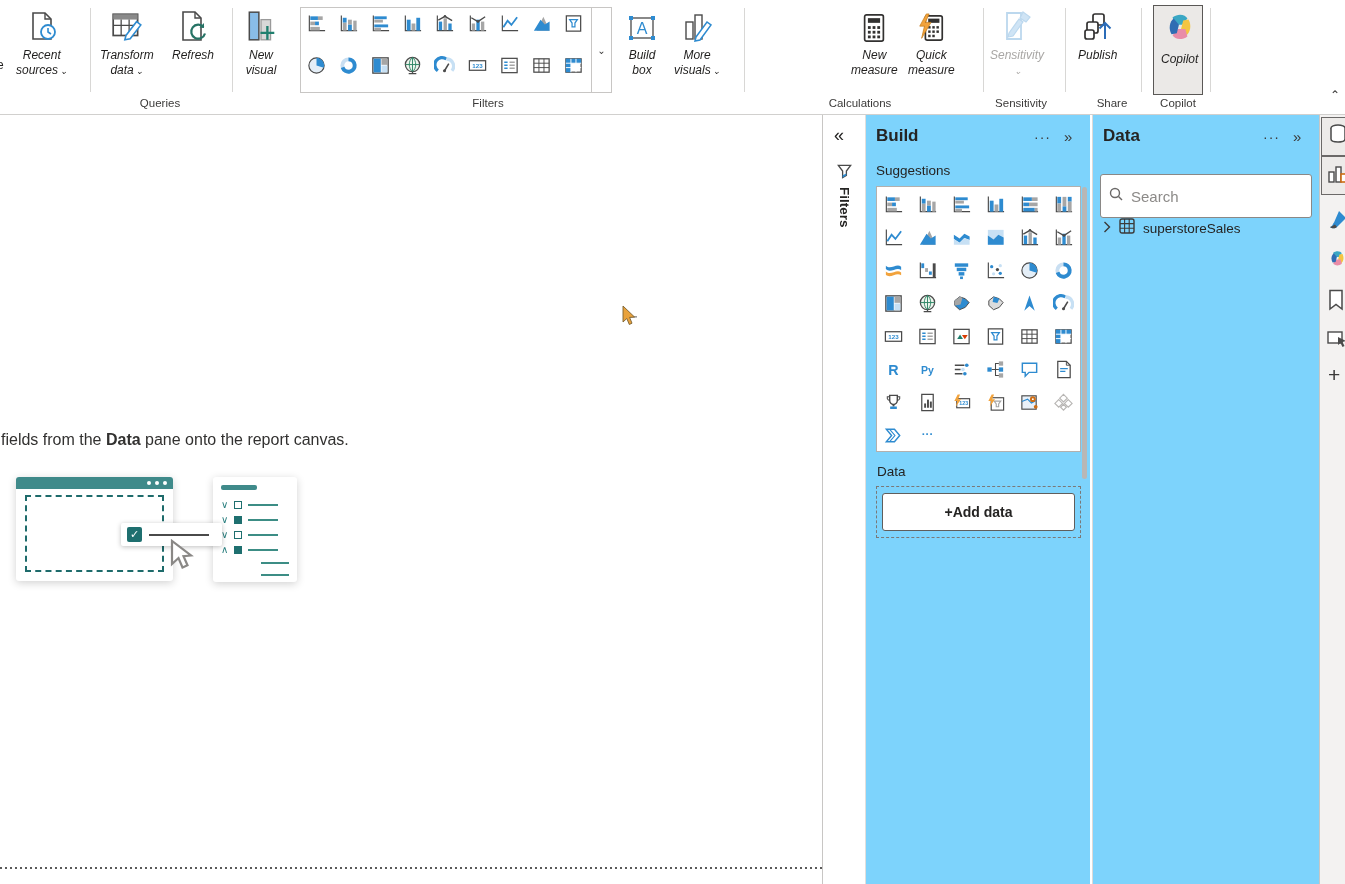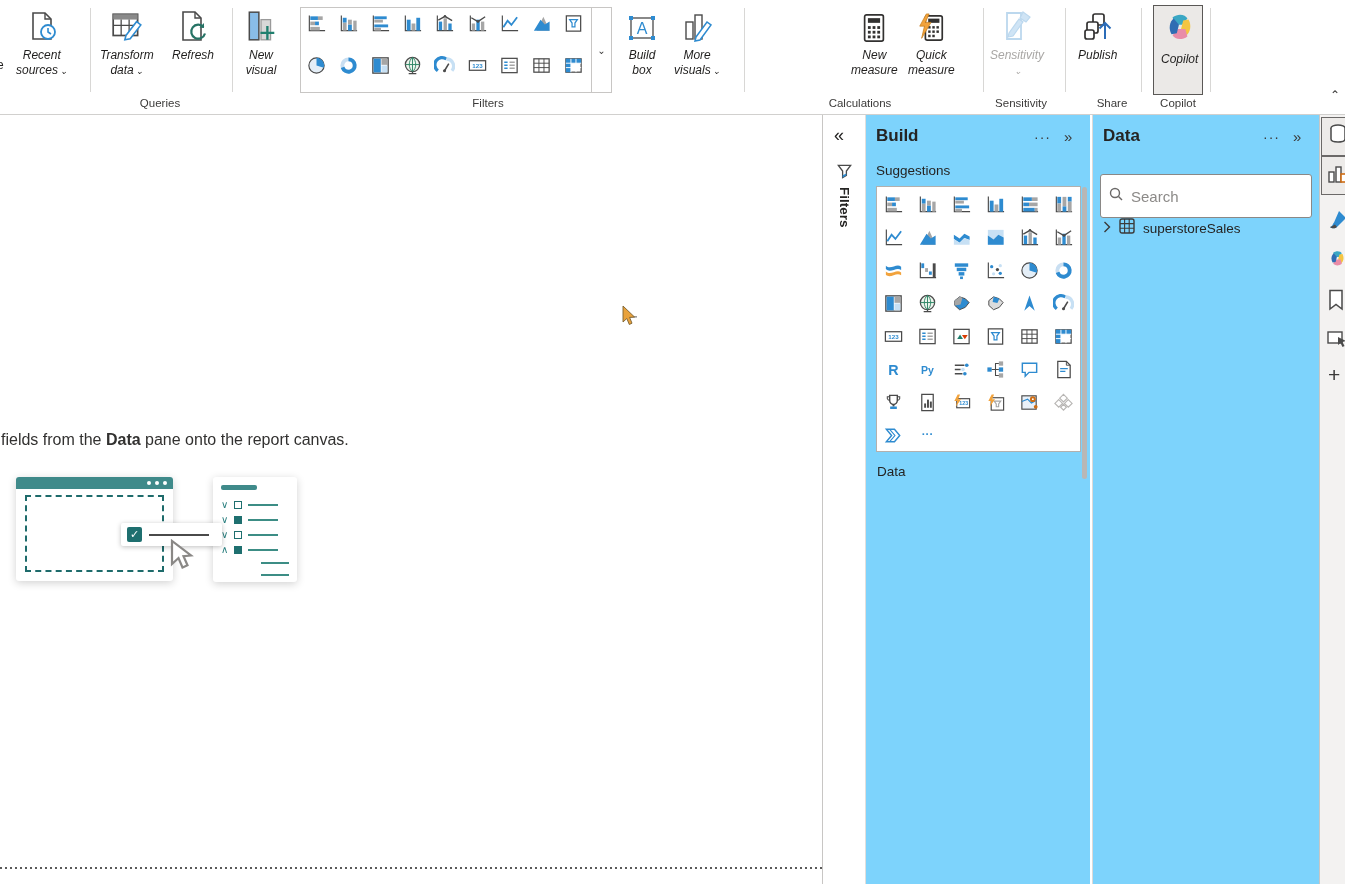--- a/index.html
+++ b/index.html
@@ -825,20 +825,23 @@
           </svg>
         </span>
         <span class="vis-cell">
           <svg viewBox="0 0 22 22" width="21" height="21">
             <text x="11" y="14" font-size="12" font-weight="bold" fill="#2e8bd0" text-anchor="middle" font-family="Liberation Sans,sans-serif">···</text>
           </svg>
         </span>
       </div>
     <div class="scroll-thumb"></div>
     <div class="bp-data-label">Data</div>
+    <div class="dropzone">
+      <div class="adddata-btn">+Add data</div>
+    </div>
   </div>
 
   <div class="pane data-pane">
     <div class="pane-head">Data</div>
     <div class="pane-more" style="left:170px;">···</div>
     <div class="pane-collapse" style="left:200px;">»</div>
     <div class="search-box">
       <span>
         <svg width="14" height="14" viewBox="0 0 14 14">
             <circle cx="6" cy="6" r="4.5" fill="none" stroke="#6b6968" stroke-width="1.4"></circle>

